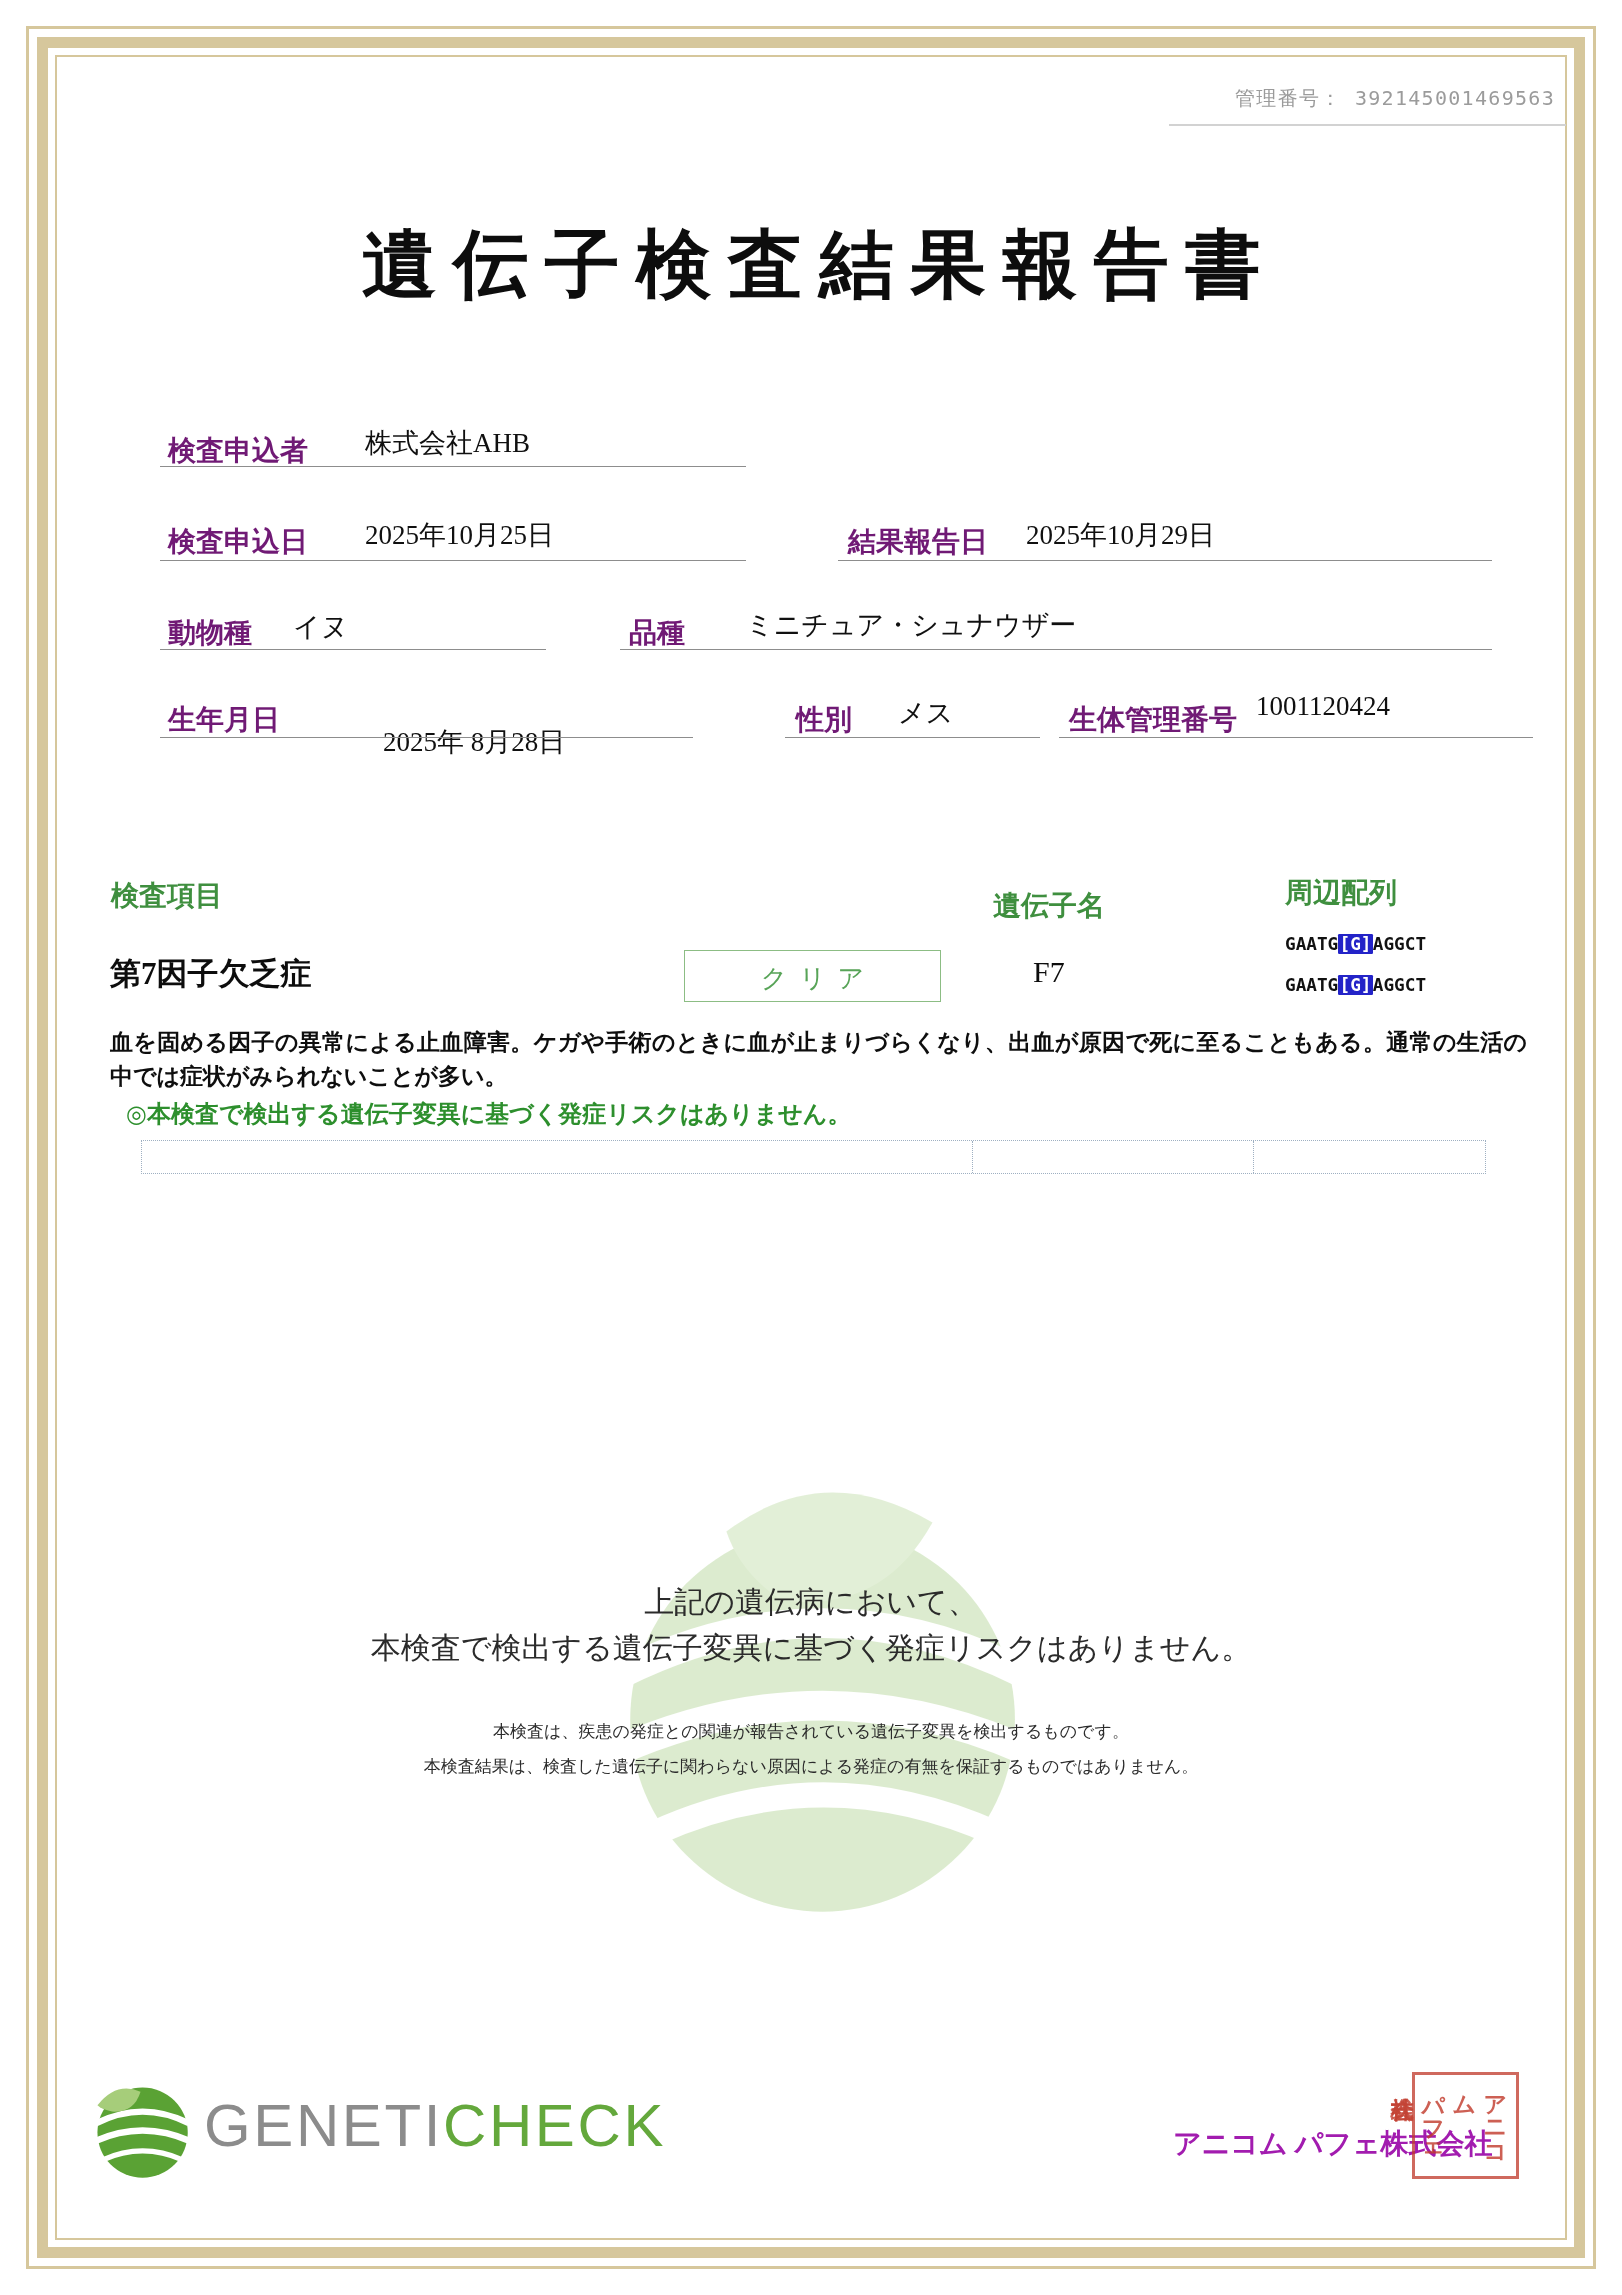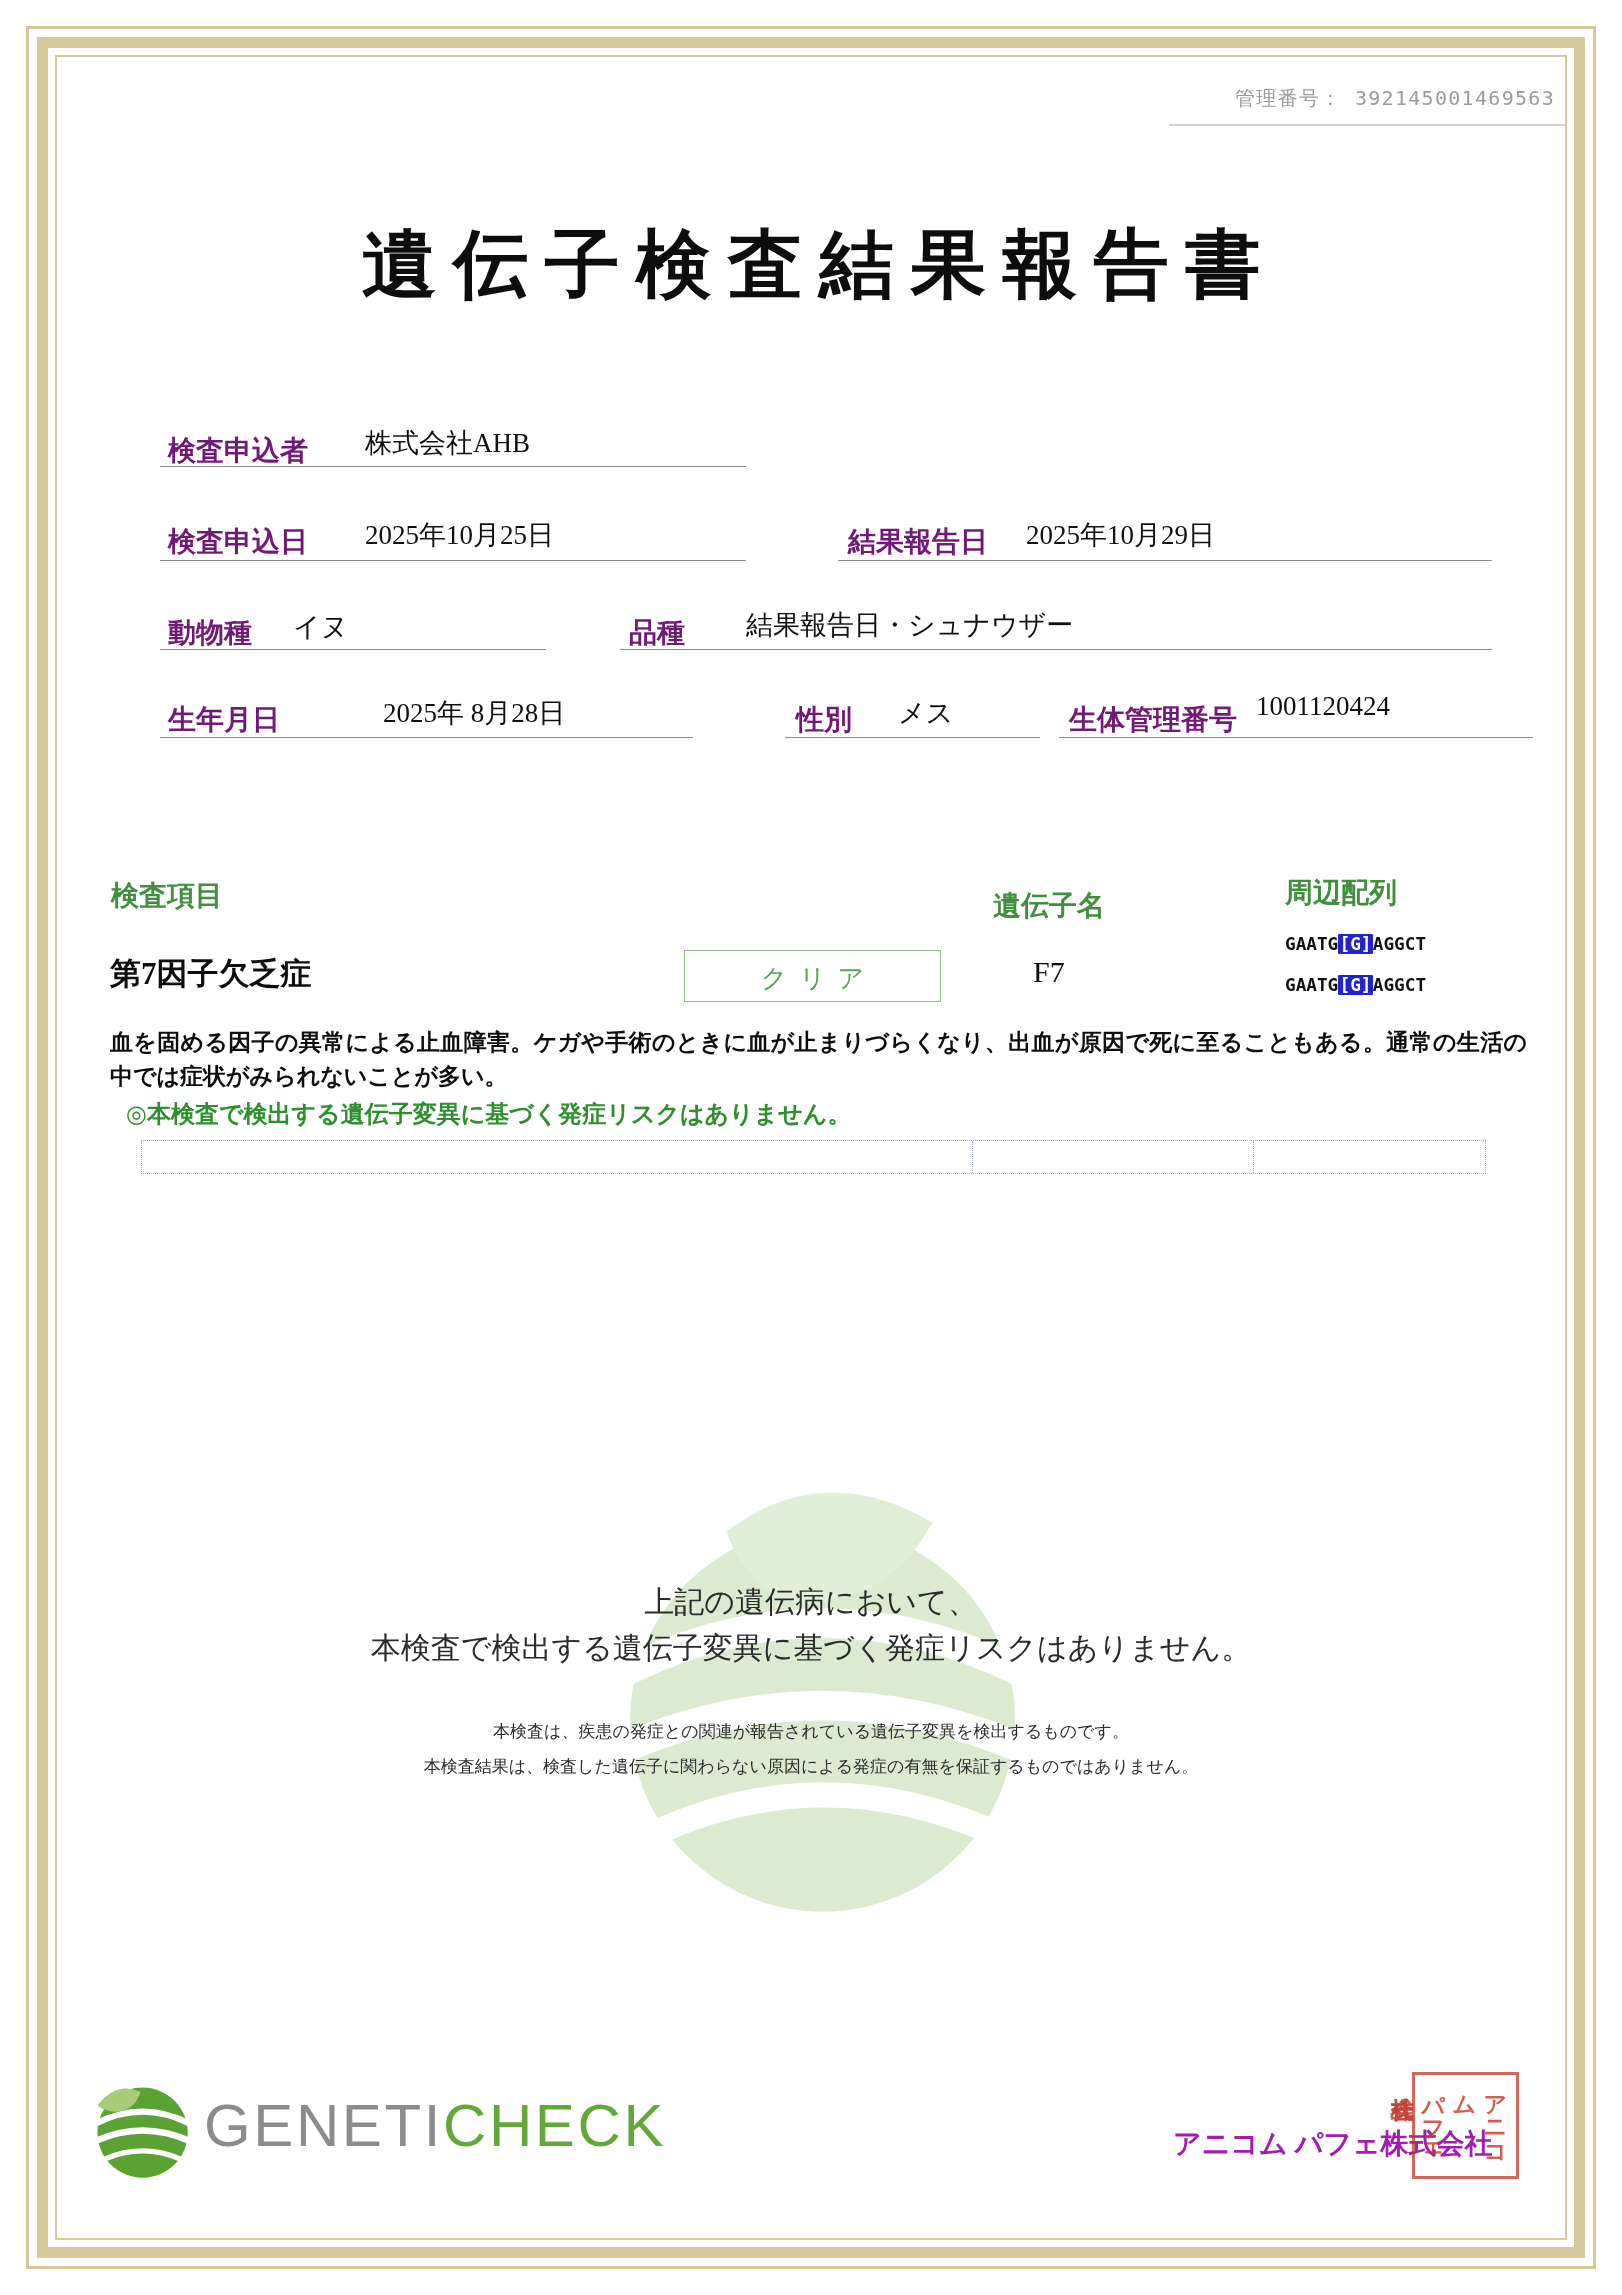--- a/index.html
+++ b/index.html
@@ -145,25 +145,25 @@
 
   <span class="lbl" style="left:848px;top:523px">結果報告日</span>
   <span class="val" style="left:1026px;top:517px">2025年10月29日</span>
   <div class="u" style="left:838px;top:560px;width:654px"></div>
 
   <span class="lbl" style="left:168px;top:614px">動物種</span>
   <span class="val" style="left:293px;top:609px">イヌ</span>
   <div class="u" style="left:160px;top:649px;width:386px"></div>
 
   <span class="lbl" style="left:629px;top:614px">品種</span>
-  <span class="val" style="left:746px;top:607px">結果報告日・シュナウザー</span>
+  <span class="val" style="left:746px;top:607px">ミニチュア・シュナウザー</span>
   <div class="u" style="left:620px;top:649px;width:872px"></div>
 
   <span class="lbl" style="left:168px;top:701px">生年月日</span>
-  <span class="val" style="left:383px;top:695px">2025年 8月28日</span>
+  <span class="val" style="left:383px;top:724px">2025年 8月28日</span>
   <div class="u" style="left:160px;top:737px;width:533px"></div>
 
   <span class="lbl" style="left:796px;top:701px">性別</span>
   <span class="val" style="left:898px;top:695px">メス</span>
   <div class="u" style="left:785px;top:737px;width:255px"></div>
 
   <span class="lbl" style="left:1069px;top:701px">生体管理番号</span>
   <span class="val" style="left:1256px;top:691px">1001120424</span>
   <div class="u" style="left:1059px;top:737px;width:474px"></div>
 

